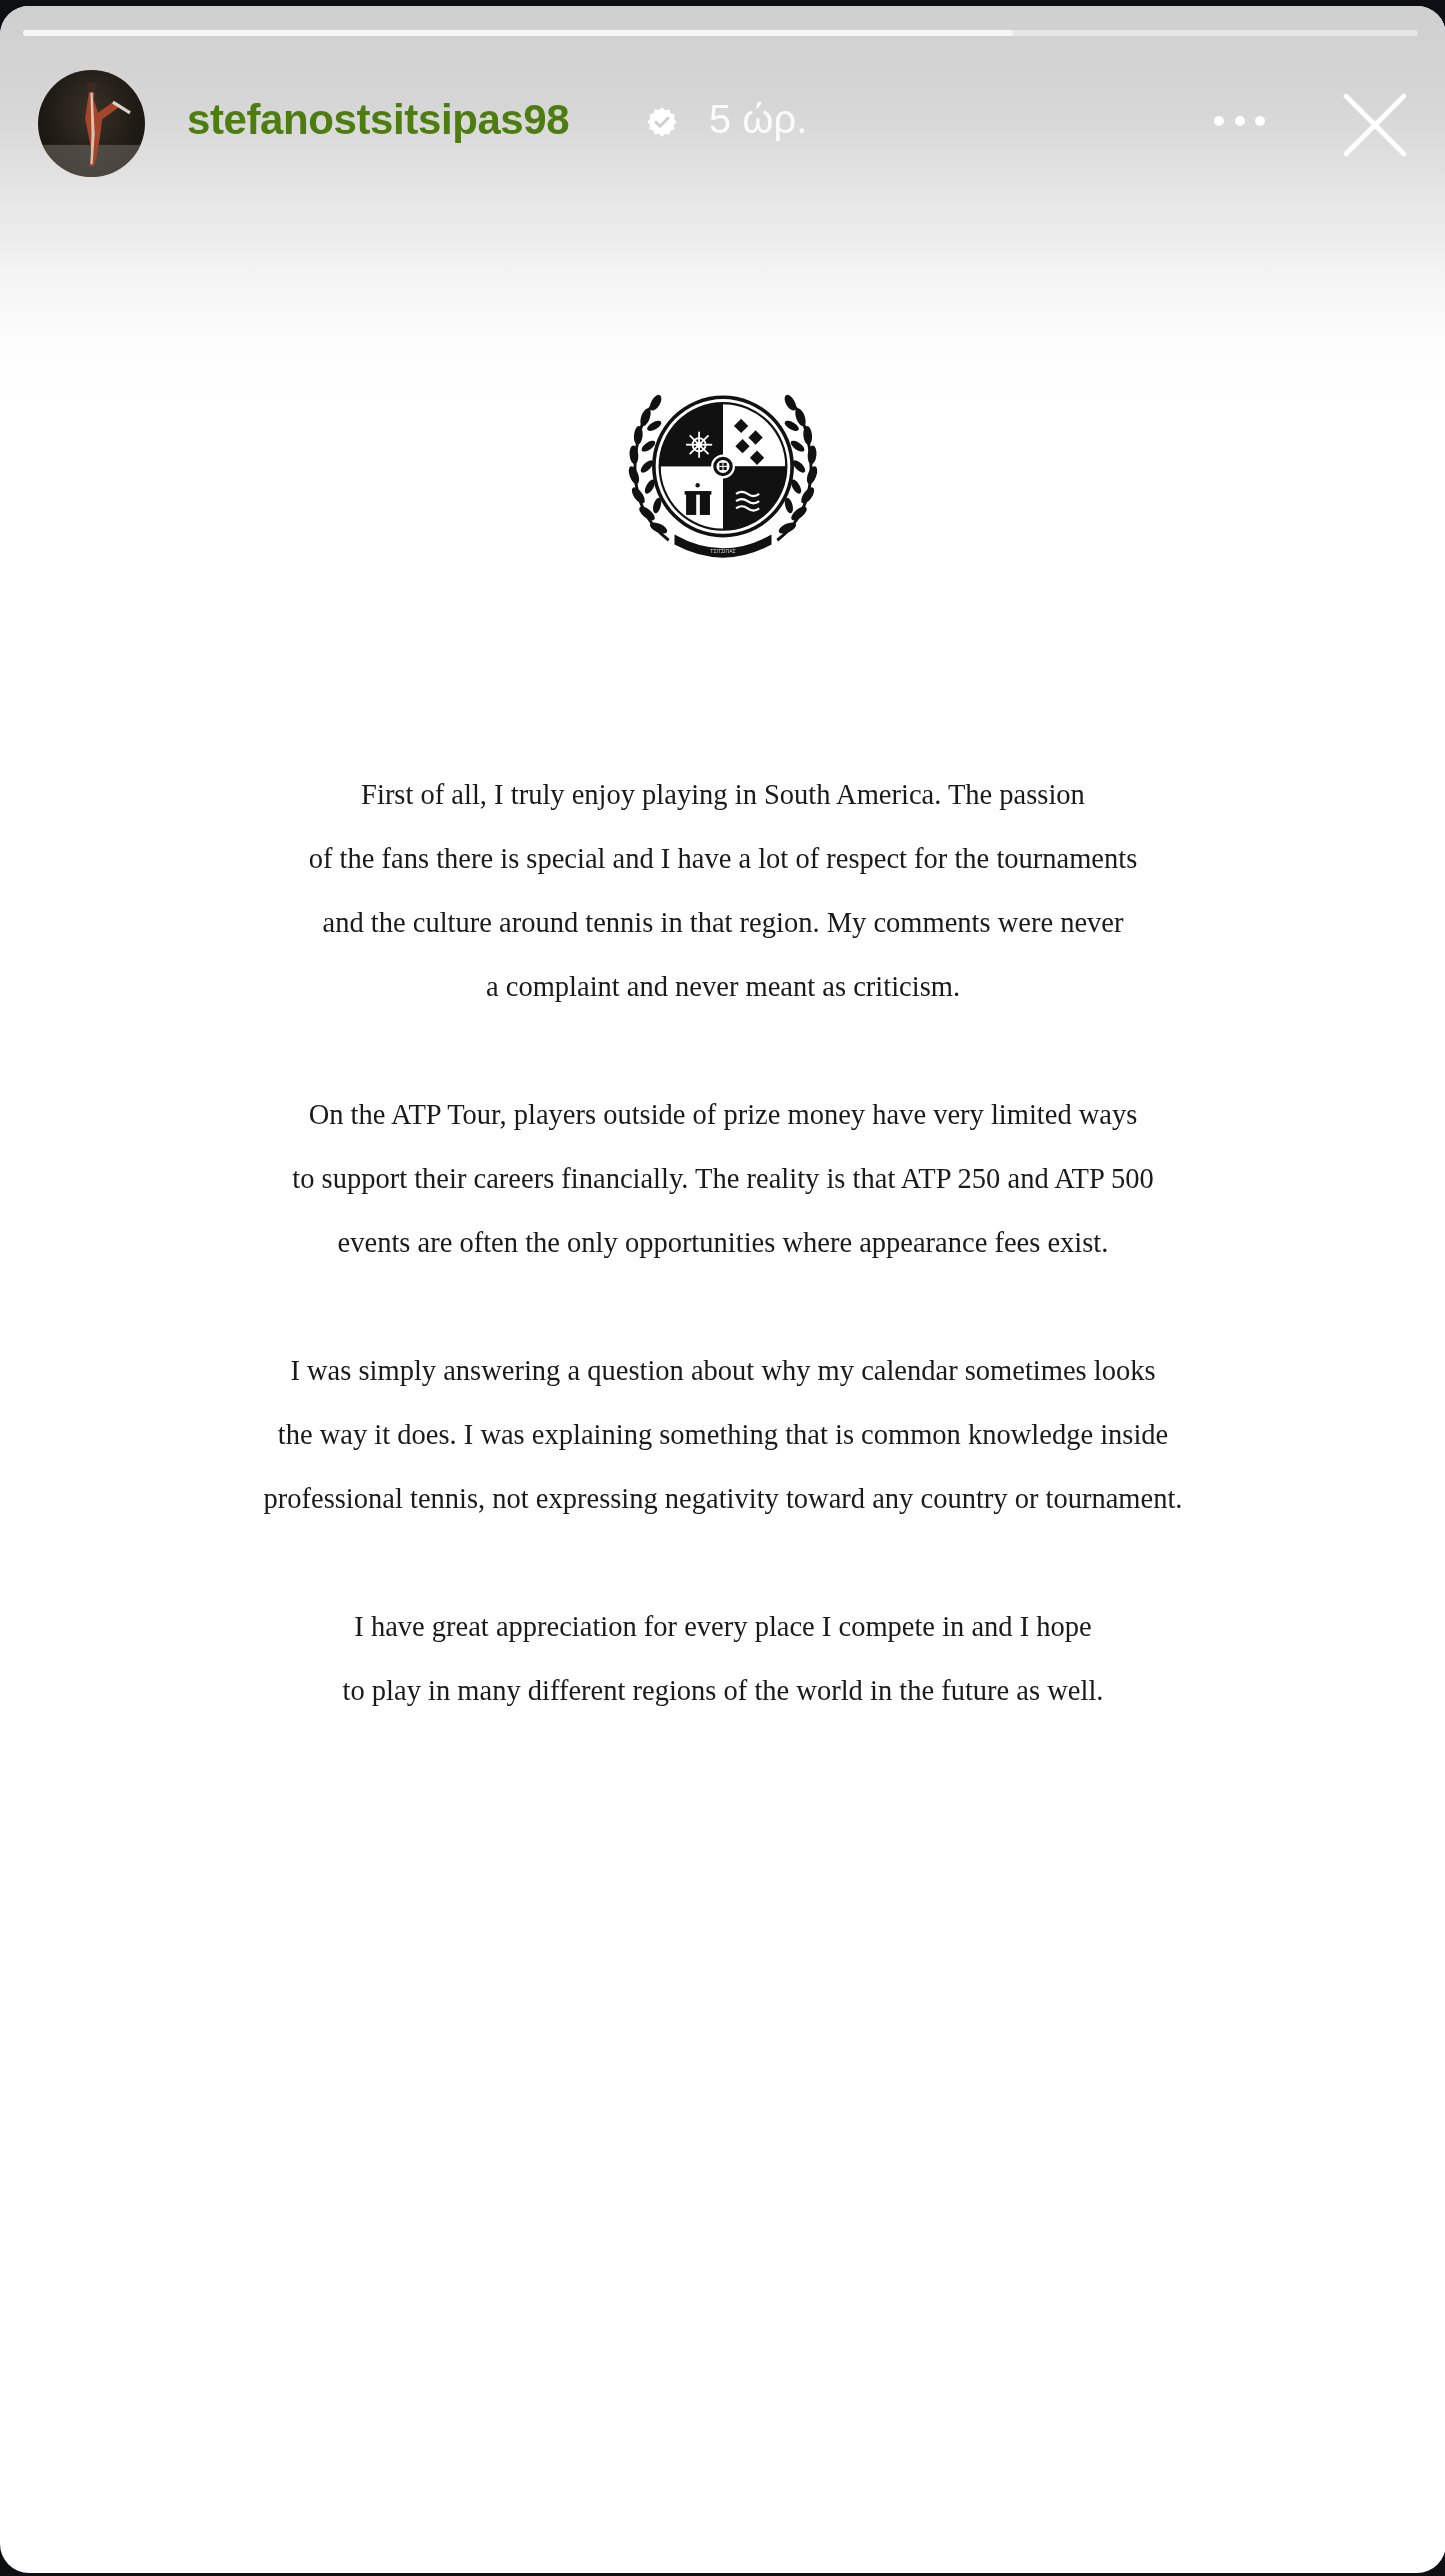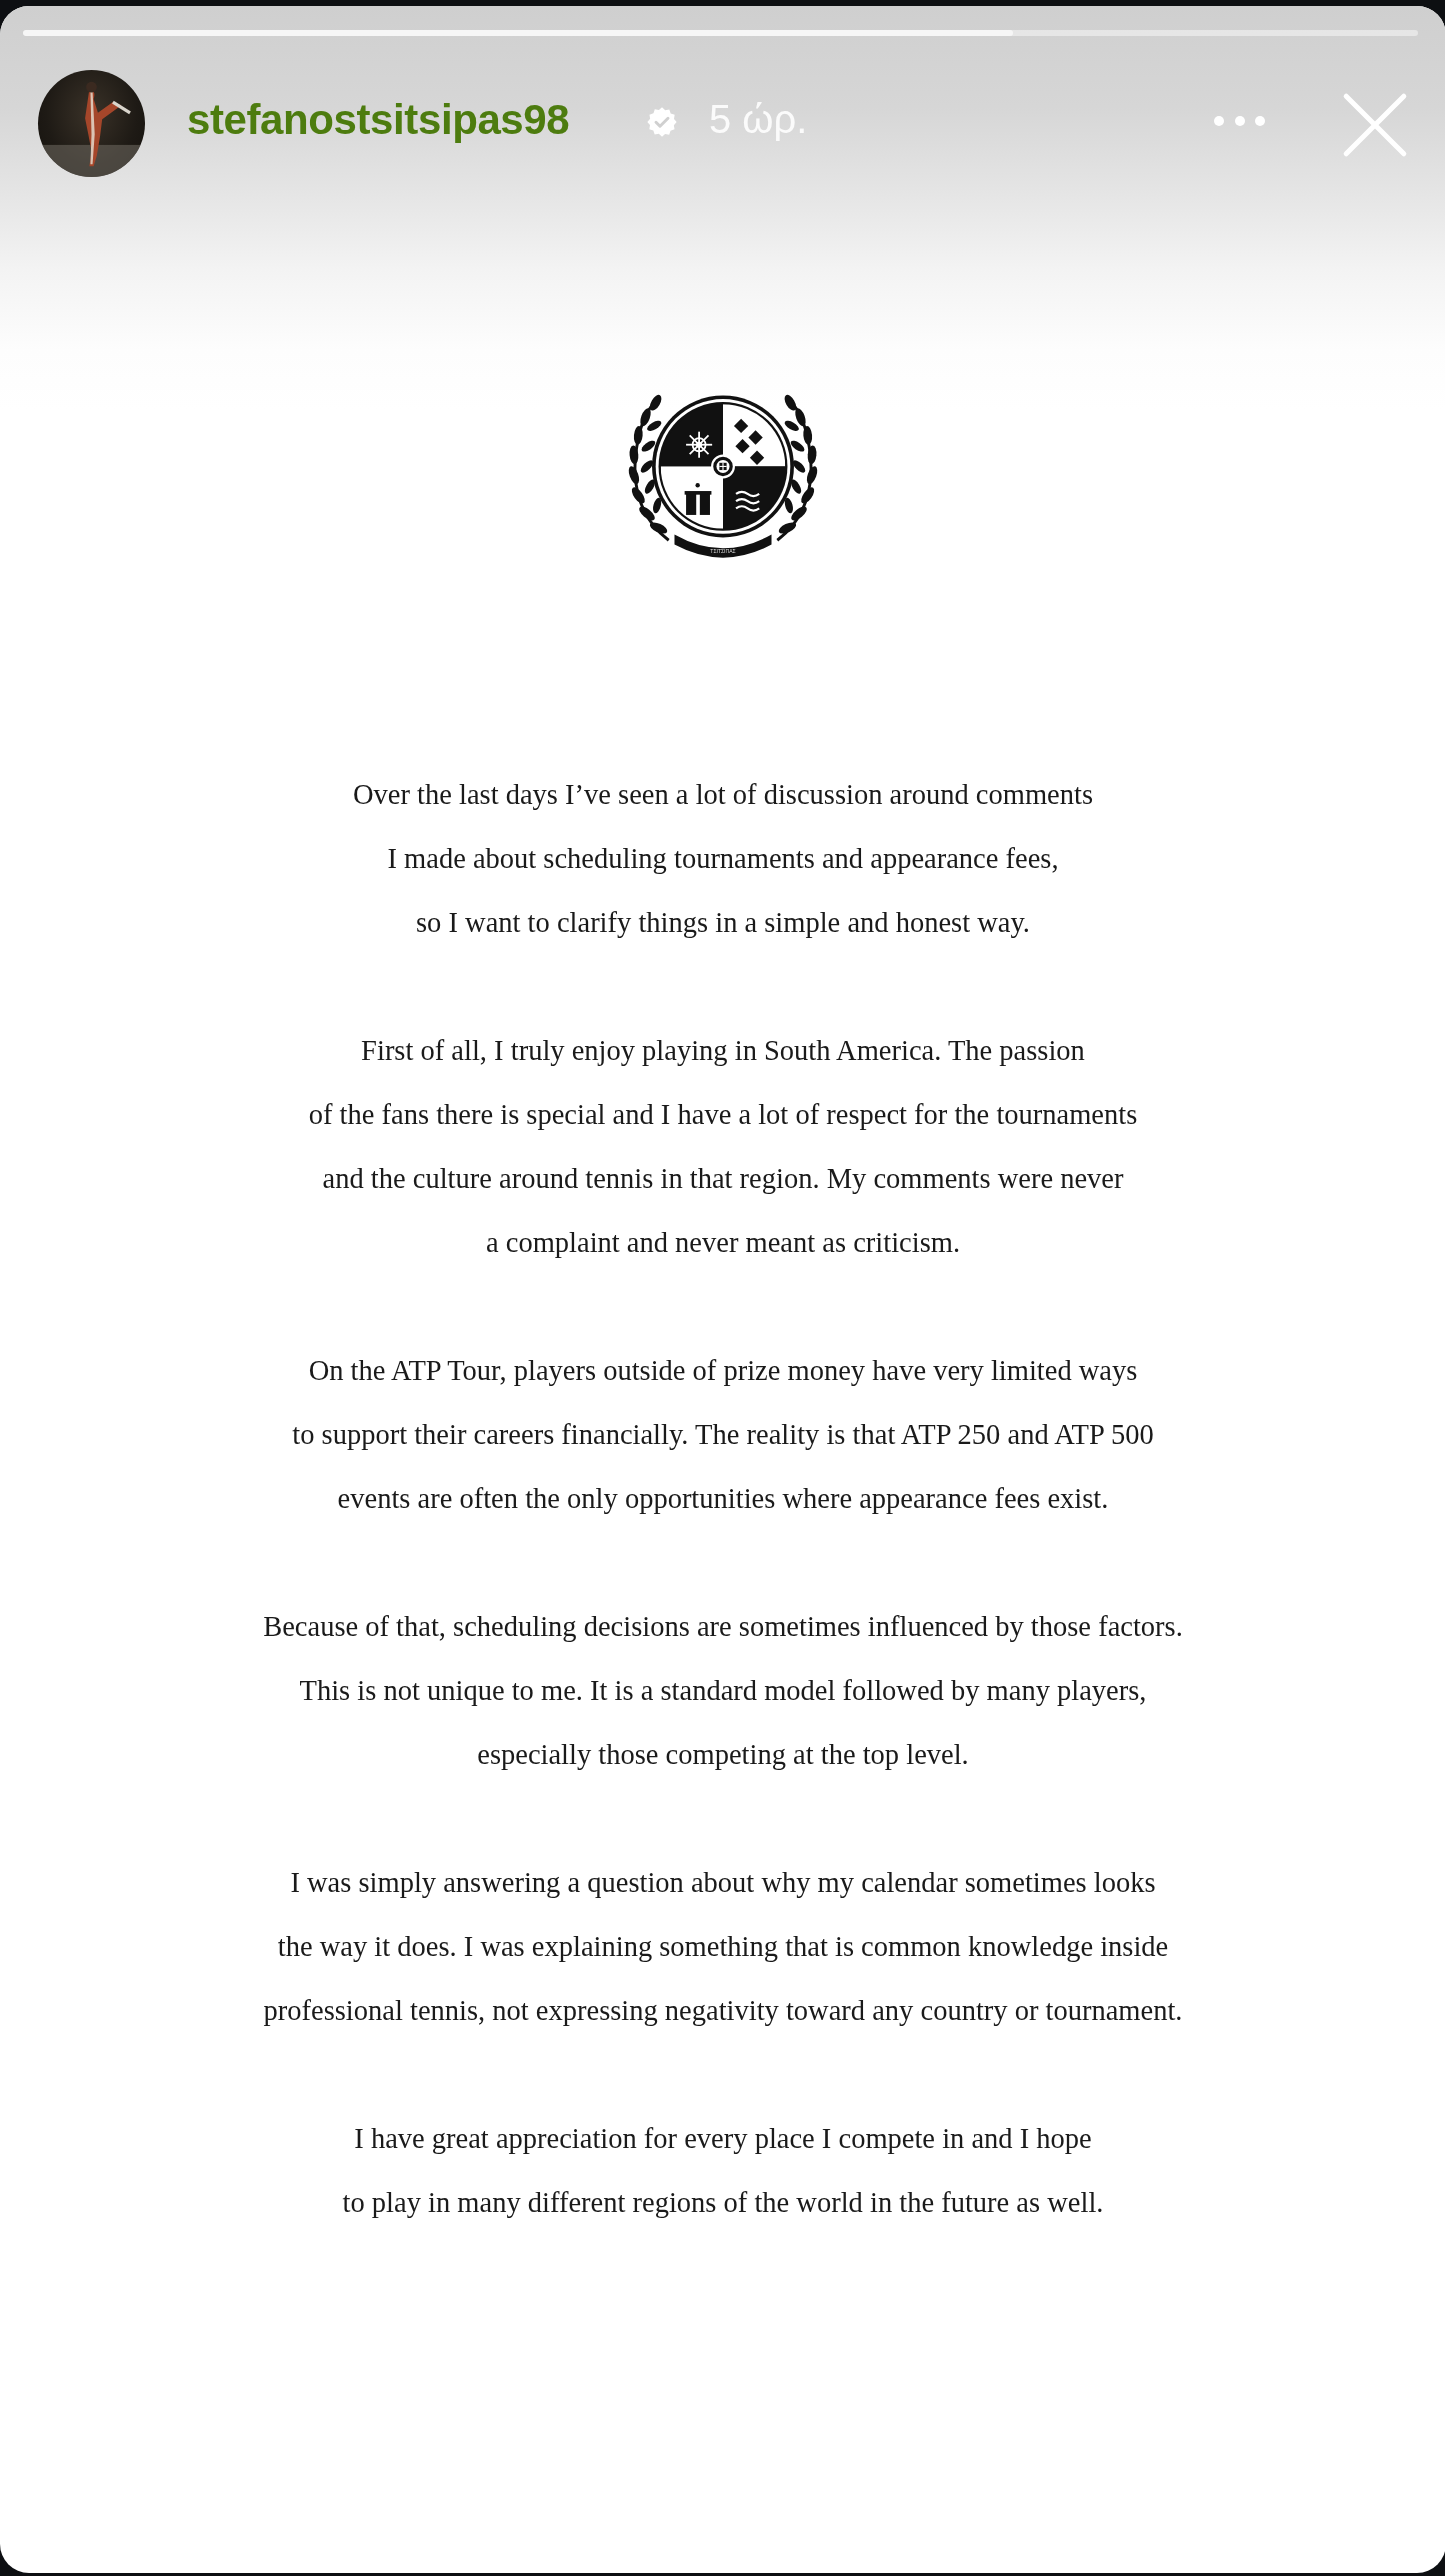--- a/index.html
+++ b/index.html
@@ -261,41 +261,31 @@
     <rect x="140" y="113" width="10" height="10" fill="#111"></rect>
     <line x1="145" y1="113" x2="145" y2="123" stroke="#fff" stroke-width="1.5"></line>
     <line x1="140" y1="118" x2="150" y2="118" stroke="#fff" stroke-width="1.5"></line>
 
     <path d="M78 212 Q145 250 212 212 L212 226 Q145 262 78 226 Z" fill="#111"></path>
     <text x="145" y="238" text-anchor="middle" font-family="Liberation Sans, sans-serif" font-size="7" fill="#ddd" id="ribbon-text">ΤΣΙΤΣΙΠΑΣ</text>
   </svg>
 
   <div class="statement" id="statement">
       <div class="para">
-        <span class="line">Over the last days I’ve seen a lot of discussion around comments</span>
-        <span class="line">I made about scheduling tournaments and appearance fees,</span>
-        <span class="line">so I want to clarify things in a simple and honest way.</span>
-      </div>
-      <div class="para">
         <span class="line">First of all, I truly enjoy playing in South America. The passion</span>
         <span class="line">of the fans there is special and I have a lot of respect for the tournaments</span>
         <span class="line">and the culture around tennis in that region. My comments were never</span>
         <span class="line">a complaint and never meant as criticism.</span>
       </div>
       <div class="para">
         <span class="line">On the ATP Tour, players outside of prize money have very limited ways</span>
         <span class="line">to support their careers financially. The reality is that ATP 250 and ATP 500</span>
         <span class="line">events are often the only opportunities where appearance fees exist.</span>
       </div>
       <div class="para">
-        <span class="line">Because of that, scheduling decisions are sometimes influenced by those factors.</span>
-        <span class="line">This is not unique to me. It is a standard model followed by many players,</span>
-        <span class="line">especially those competing at the top level.</span>
-      </div>
-      <div class="para">
         <span class="line">I was simply answering a question about why my calendar sometimes looks</span>
         <span class="line">the way it does. I was explaining something that is common knowledge inside</span>
         <span class="line">professional tennis, not expressing negativity toward any country or tournament.</span>
       </div>
       <div class="para">
         <span class="line">I have great appreciation for every place I compete in and I hope</span>
         <span class="line">to play in many different regions of the world in the future as well.</span>
       </div>
     </div>
 </div>

